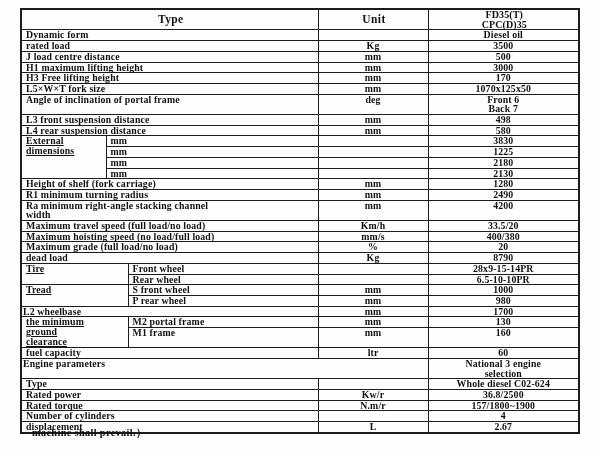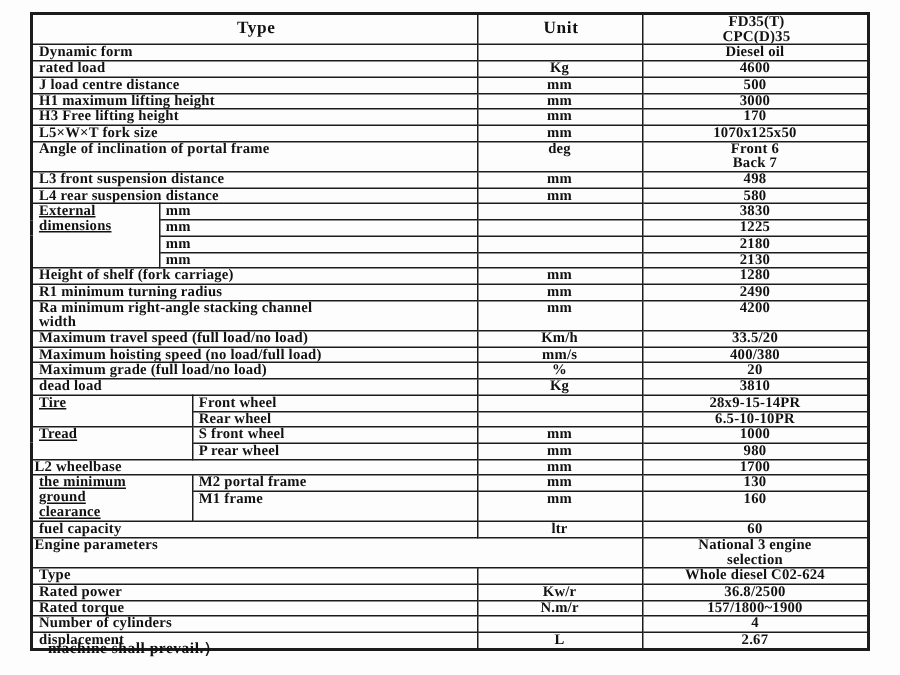--- a/index.html
+++ b/index.html
@@ -59,21 +59,21 @@
 
     <tr>
       <td colspan="3">Dynamic form</td>
       <td class="u"></td>
       <td class="v">Diesel oil</td>
     </tr>
 
     <tr>
       <td colspan="3">rated load</td>
       <td class="u">Kg</td>
-      <td class="v">4600</td>
+      <td class="v">3500</td>
     </tr>
 
     <tr>
       <td colspan="3">J load centre distance</td>
       <td class="u">mm</td>
       <td class="v">500</td>
     </tr>
 
     <tr>
       <td colspan="3">H1 maximum lifting height</td>
@@ -174,21 +174,21 @@
 
     <tr>
       <td colspan="3">Maximum grade (full load/no load)</td>
       <td class="u">%</td>
       <td class="v">20</td>
     </tr>
 
     <tr>
       <td colspan="3">dead load</td>
       <td class="u">Kg</td>
-      <td class="v">3810</td>
+      <td class="v">8790</td>
     </tr>
 
     <tr>
       <td class="grp" colspan="2" rowspan="2">Tire</td>
       <td>Front wheel</td>
       <td class="u"></td>
       <td class="v">28x9-15-14PR</td>
     </tr>
     <tr>
       <td>Rear wheel</td>

